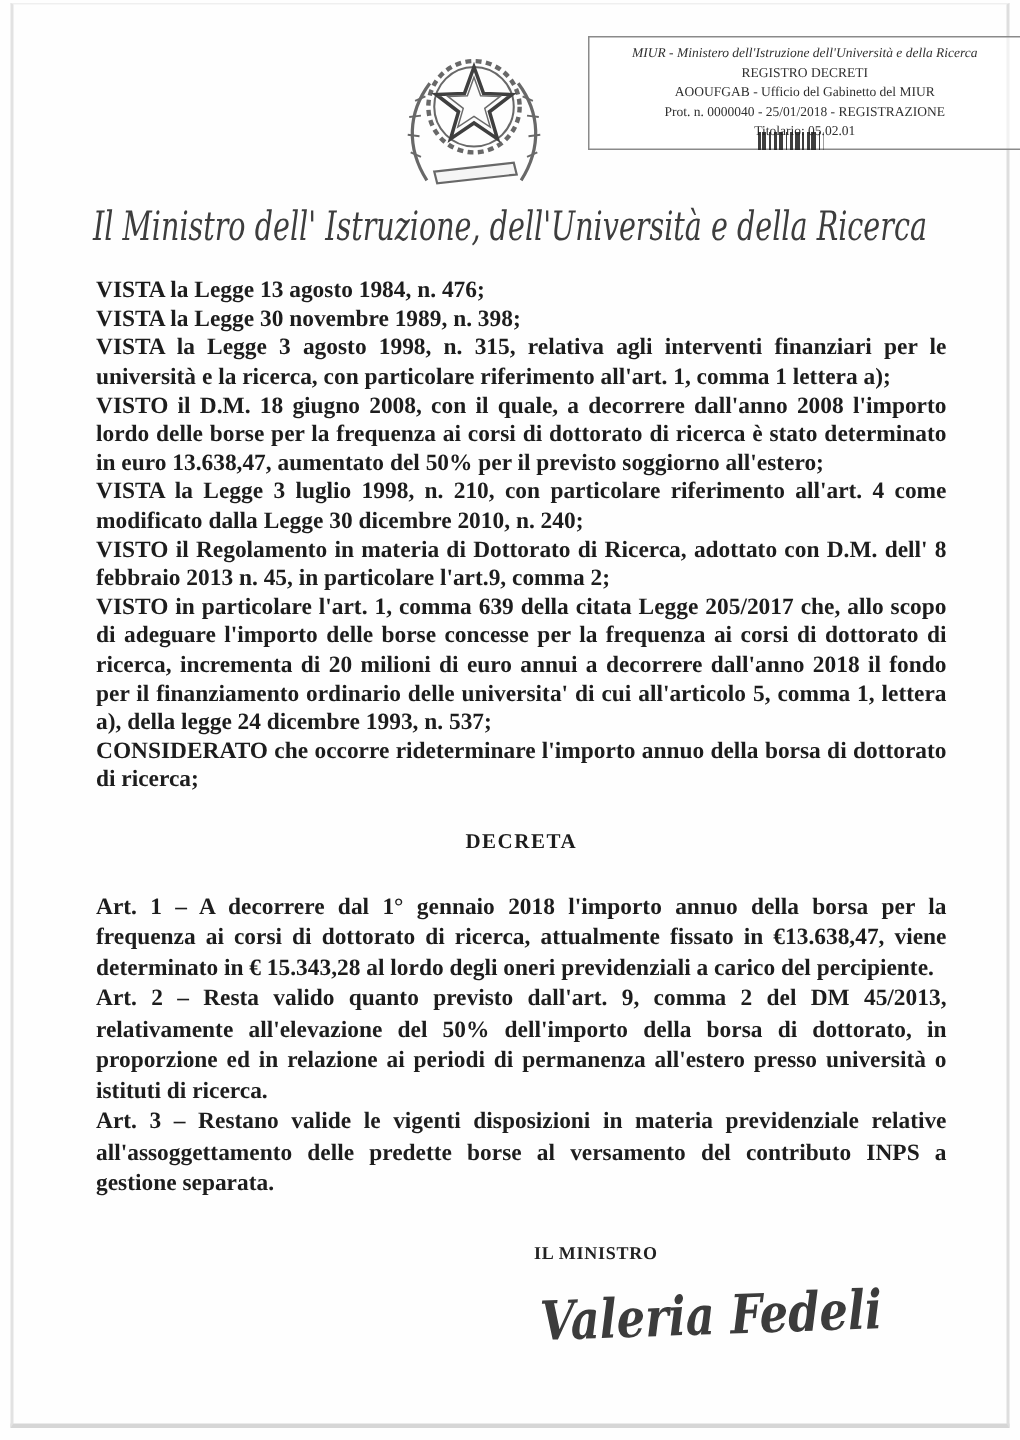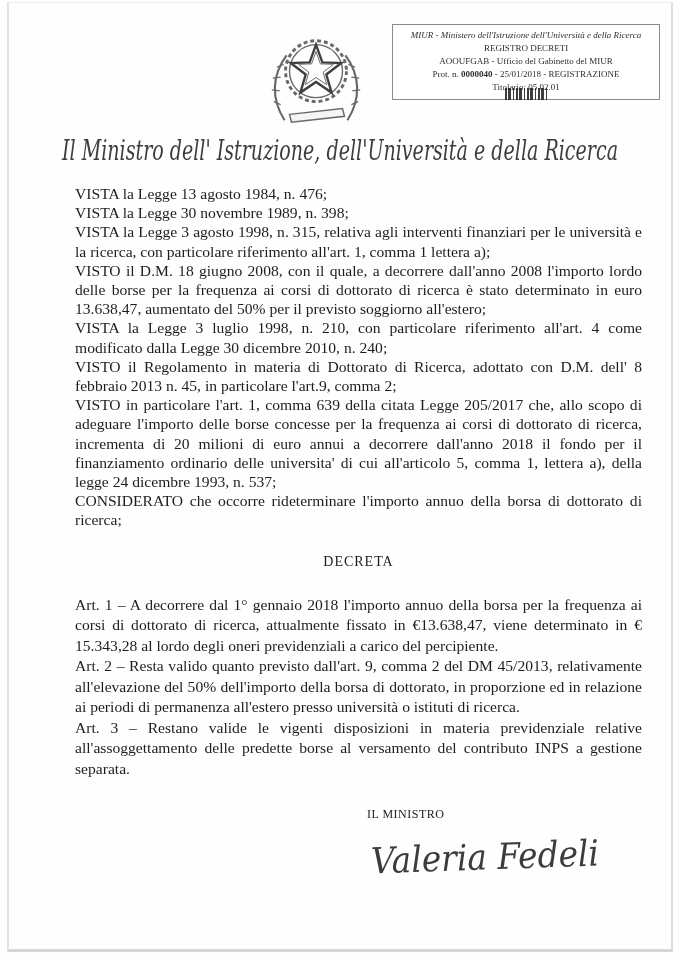--- a/index.html
+++ b/index.html
@@ -22,31 +22,31 @@
     border-top:1px solid #efefef;
     pointer-events:none;
   }
   
   .emblem {
     position:absolute; left:252px; top:26px;
     width:128px; height:108px;
   }
   
   .stamp {
-    position:absolute; left:392px; top:24px; width:268px;
+    position:absolute; left:392px; top:24px; width:289px;
     border:1px solid #8a8a8a;
     padding:4px 5px 5px 5px;
     text-align:center;
     font-family:"Liberation Serif","DejaVu Serif",serif;
     font-size:9px; line-height:1.45;
     color:#2f2f2f;
     background:rgba(255,255,255,.6);
   }
   .stamp .it { font-style:italic; }
-  .stamp b { font-weight:bold; }
+  .stamp b { font-weight:normal; }
   .barcode {
     position:absolute; left:505px; top:88px;
     width:44px; height:12px;
     background:repeating-linear-gradient(90deg,
       #1c1c1c 0 2px, transparent 2px 3px,
       #1c1c1c 3px 6px, transparent 6px 8px,
       #1c1c1c 8px 9px, transparent 9px 11px);
     opacity:.85;
   }
   
@@ -54,24 +54,25 @@
     position:absolute; left:30px; top:124px;
     width:620px; height:52px;
   }
   .title-svg text {
     font-family:"DejaVu Serif","Liberation Serif",serif;
     font-style:italic;
     fill:#3d3d3d;
   }
   
   .doc-body {
-    position:absolute; left:75px; top:184px; width:567px;
+    position:absolute; left:64px; top:184px; width:567px;
     font-size:15.6px; line-height:19.2px;
     color:#1d1d1d;
     text-align:justify;
+    font-weight:bold;
   }
   .doc-body p { margin:0; }
   .decreta {
     text-align:center;
     letter-spacing:1px;
     margin:22px 0 24px 0;
     font-size:14px;
   }
   .articles p { line-height:20.5px; }
   

